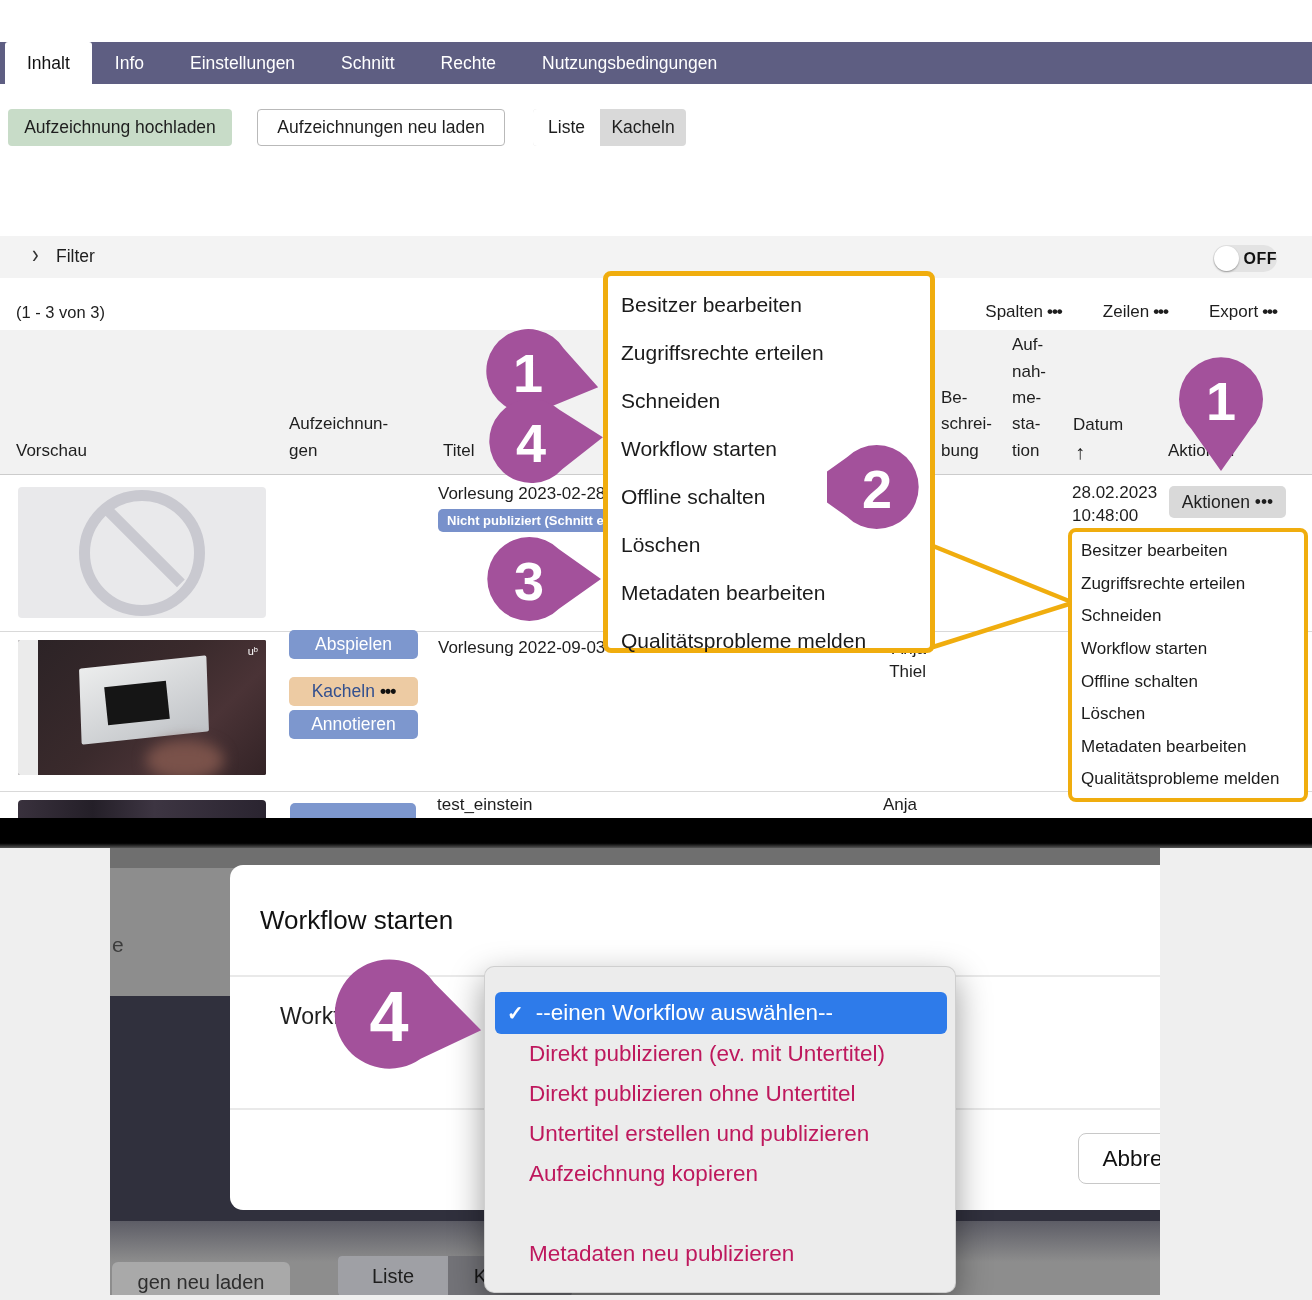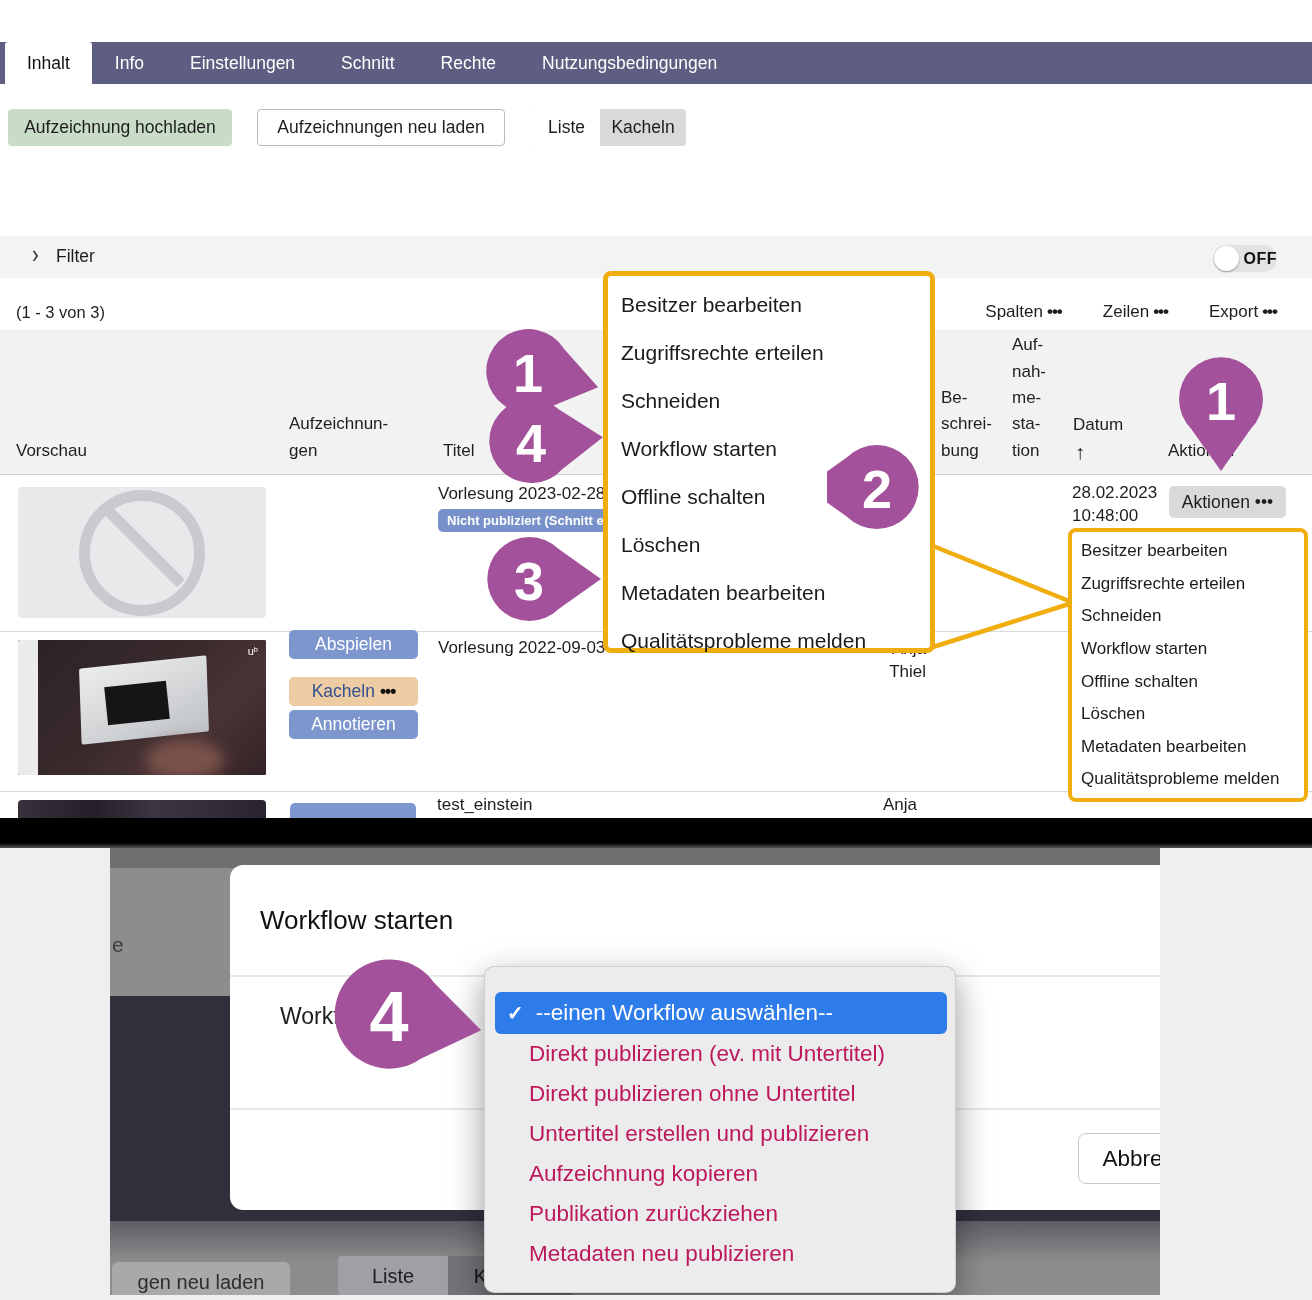--- a/index.html
+++ b/index.html
@@ -302,21 +302,20 @@
 
       <div class="dd">
         <div class="dd-sel">
           <span class="chk">✓</span>
           <span>--einen Workflow auswählen--</span>
         </div>
         <div class="dd-opt" style="top:67px;">Direkt publizieren (ev. mit Untertitel)</div>
         <div class="dd-opt" style="top:107px;">Direkt publizieren ohne Untertitel</div>
         <div class="dd-opt" style="top:147px;">Untertitel erstellen und publizieren</div>
         <div class="dd-opt" style="top:187px;">Aufzeichnung kopieren</div>
-        <div class="dd-opt" style="top:227px;">Publikation zurückziehen</div>
         <div class="dd-opt" style="top:267px;">Metadaten neu publizieren</div>
       </div>
     </div>
   </div>
 
   <svg class="abs marker" style="left:324px;top:949px;" width="169" height="130" viewBox="-50 -50 130 100">
     <path transform="rotate(10)" d="M 30 -29.7 A 42 42 0 1 0 30 29.7 L 72 0 Z"></path>
     <text x="0" y="2" text-anchor="middle" dominant-baseline="central">4</text>
   </svg>
 

